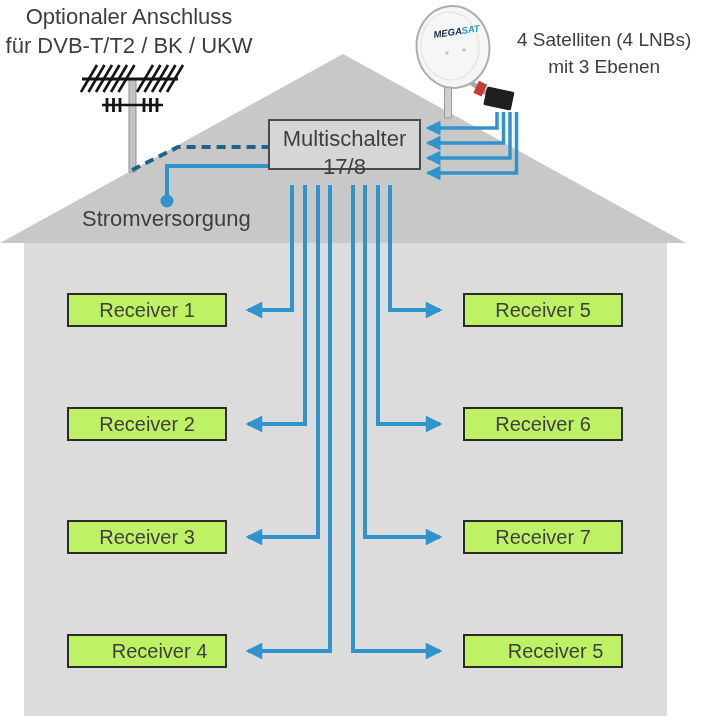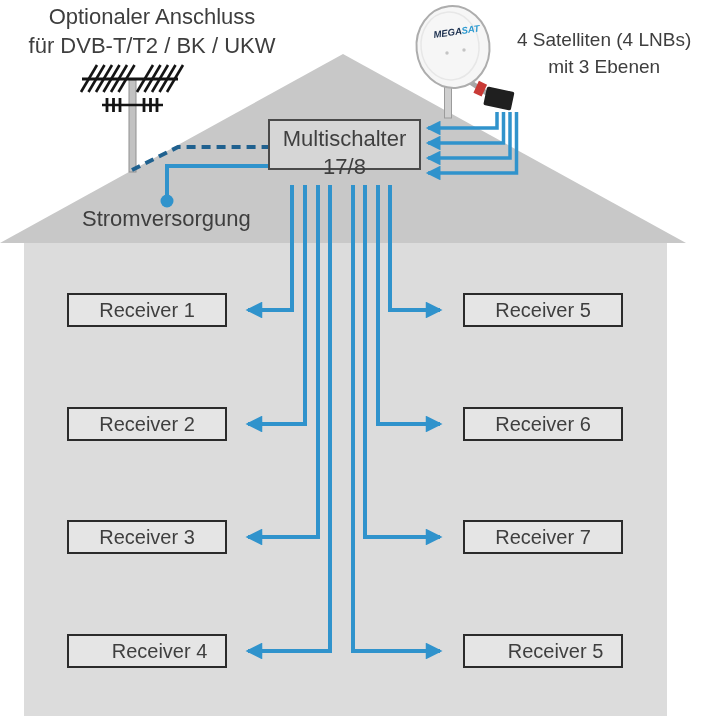--- a/index.html
+++ b/index.html
@@ -2,31 +2,31 @@
 <html><head>
 <meta charset="utf-8">
 <style>
   html,body{margin:0;padding:0;background:#ffffff;}
   .stage{
     position:relative;width:712px;height:720px;overflow:hidden;background:#ffffff;
     font-family:"Liberation Sans", sans-serif;color:#3e3e3e;
   }
   .stage svg{position:absolute;left:0;top:0;}
   .label{position:absolute;color:#3e3e3e;}
-  .title-left{left:0;top:2px;width:258px;text-align:center;font-size:22px;line-height:29px;font-weight:400;margin-left:23px;}
+  .title-left{left:0;top:2px;width:258px;text-align:center;font-size:22px;line-height:29px;font-weight:400;}
   .title-right{left:517px;top:26px;font-size:19px;line-height:27px;text-align:center;}
   .power-label{left:82px;top:206px;font-size:22px;}
   .msbox{
     position:absolute;left:268px;top:119px;width:153px;height:51px;box-sizing:border-box;
     background:#d6d6d6;border:2px solid #4a4a4a;text-align:center;
     font-size:22px;line-height:28px;padding-top:4px;color:#3f3f3f;
   }
   .receiver{
     position:absolute;width:160px;height:34px;box-sizing:border-box;
-    background:#e5e5e5;border:2px solid #2b2b2b;
+    background:#bef264;border:2px solid #2b2b2b;
     display:flex;align-items:center;justify-content:center;
     font-size:20px;color:#3f3f3f;
   }
   .rc-l{left:67px;} .rc-r{left:463px;}
   .row1{top:293px;} .row2{top:407px;} .row3{top:520px;} .row4{top:634px;padding-left:25px;}
 </style>
 </head>
 <body>
 
 <div class="stage">

